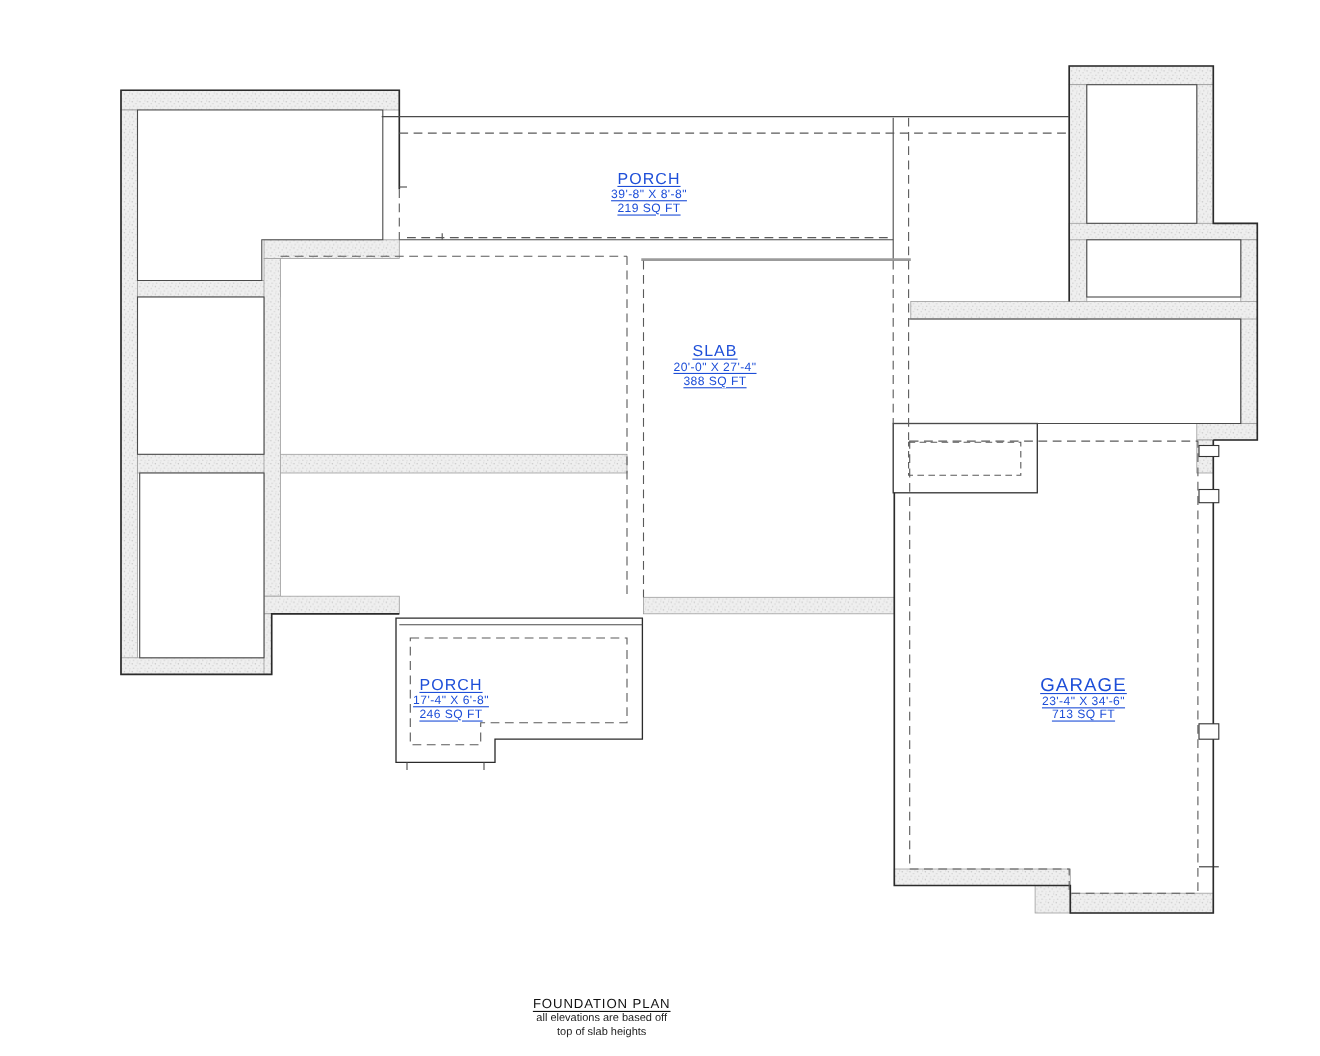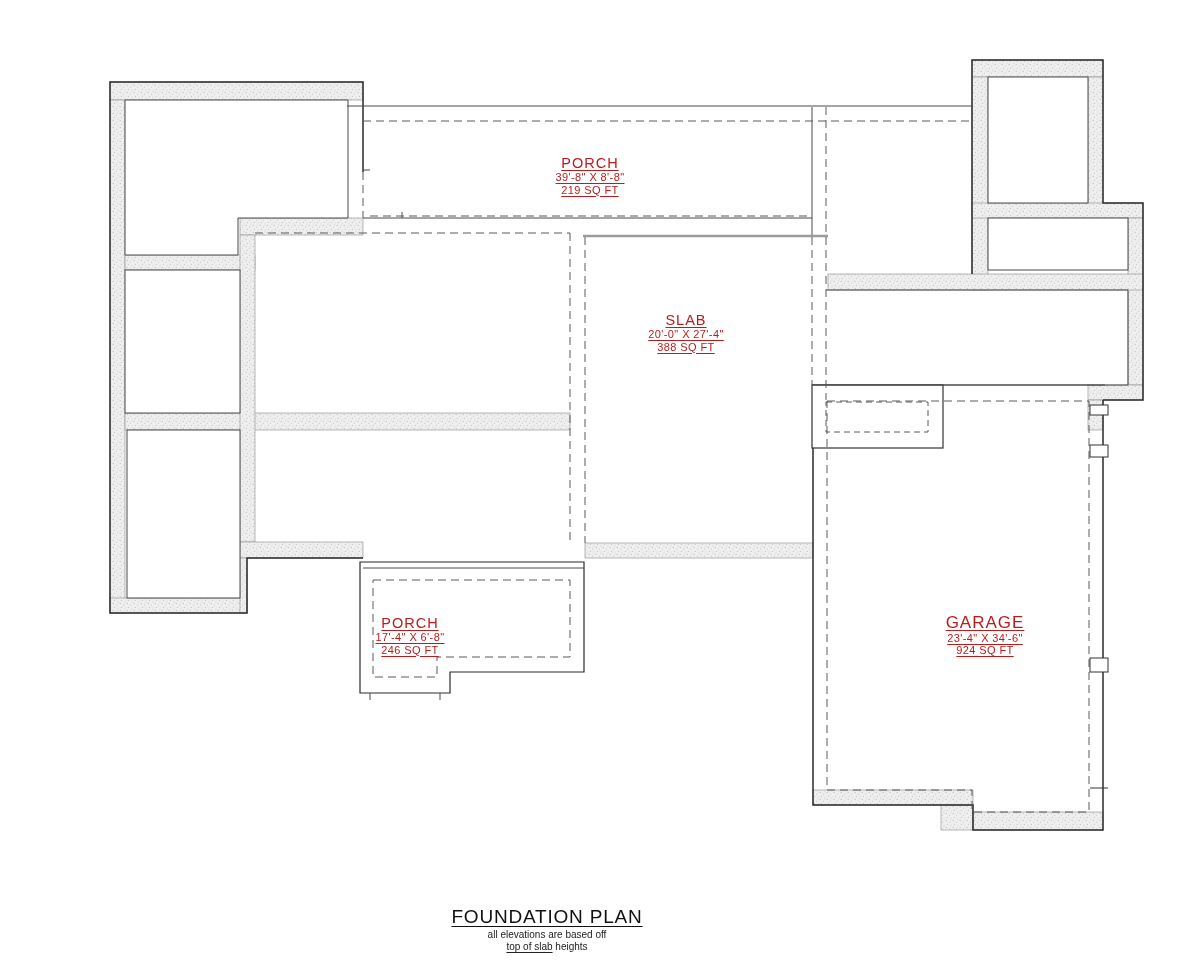--- a/index.html
+++ b/index.html
@@ -8,21 +8,21 @@
     width:1200px;height:960px;
     background:#ffffff;
     font-family:"Liberation Sans", sans-serif;
     overflow:hidden;
   }
   .plan-svg{position:absolute;left:0;top:0;}
   .room-label{
     position:absolute;
     transform:translateX(-50%);
     text-align:center;
-    color:#b91c1c;
+    color:#1d4ed8;
     line-height:1.12;
     white-space:nowrap;
   }
   .room-label .rname{
     display:block;
     font-size:14.5px;
     letter-spacing:1px;
     text-decoration:underline;
     text-underline-offset:2px;
   }
@@ -39,27 +39,27 @@
     position:absolute;
     left:547px;top:905px;
     transform:translateX(-50%);
     text-align:center;
     color:#111;
     line-height:1.25;
     white-space:nowrap;
   }
   .title-block .ptitle{
     display:block;
-    font-size:19px;
+    font-size:12px;
     letter-spacing:0.8px;
     text-decoration:underline;
     text-underline-offset:3px;
   }
   .title-block .pnote{display:block;font-size:10px;color:#222;}
-  .title-block .pnote .u{text-decoration:underline;text-underline-offset:2px;}
+  .title-block .pnote .u{text-underline-offset:2px;}
 </style>
 </head>
 <body>
 
 <div class="sheet">
 
   <svg class="plan-svg" width="1200" height="960" viewBox="0 0 1200 960">
     <defs>
       <pattern id="stipple" width="7" height="7" patternUnits="userSpaceOnUse">
         <rect width="7" height="7" fill="#efefef"></rect>
@@ -160,36 +160,36 @@
       <line x1="1090" y1="788" x2="1108" y2="788"></line>
     </g>
   </svg>
 
   <div class="room-label" style="left:590px;top:155px">
     <span class="rname">PORCH</span>
     <span class="rdims">39'-8" X 8'-8"</span>
     <span class="rarea">219 SQ FT</span>
   </div>
 
-  <div class="room-label" style="left:686px;top:312px">
+  <div class="room-label" style="left:650px;top:312px">
     <span class="rname">SLAB</span>
     <span class="rdims">20'-0" X 27'-4"</span>
     <span class="rarea">388 SQ FT</span>
   </div>
 
   <div class="room-label" style="left:410px;top:615px">
     <span class="rname">PORCH</span>
     <span class="rdims">17'-4" X 6'-8"</span>
     <span class="rarea">246 SQ FT</span>
   </div>
 
   <div class="room-label big" style="left:985px;top:613px">
     <span class="rname">GARAGE</span>
     <span class="rdims">23'-4" X 34'-6"</span>
-    <span class="rarea">924 SQ FT</span>
+    <span class="rarea">713 SQ FT</span>
   </div>
 
   <div class="title-block">
     <span class="ptitle">FOUNDATION PLAN</span>
     <span class="pnote">all elevations are based off</span>
     <span class="pnote"><span class="u">top of slab</span><span> heights</span></span>
   </div>
 
 </div>
 

